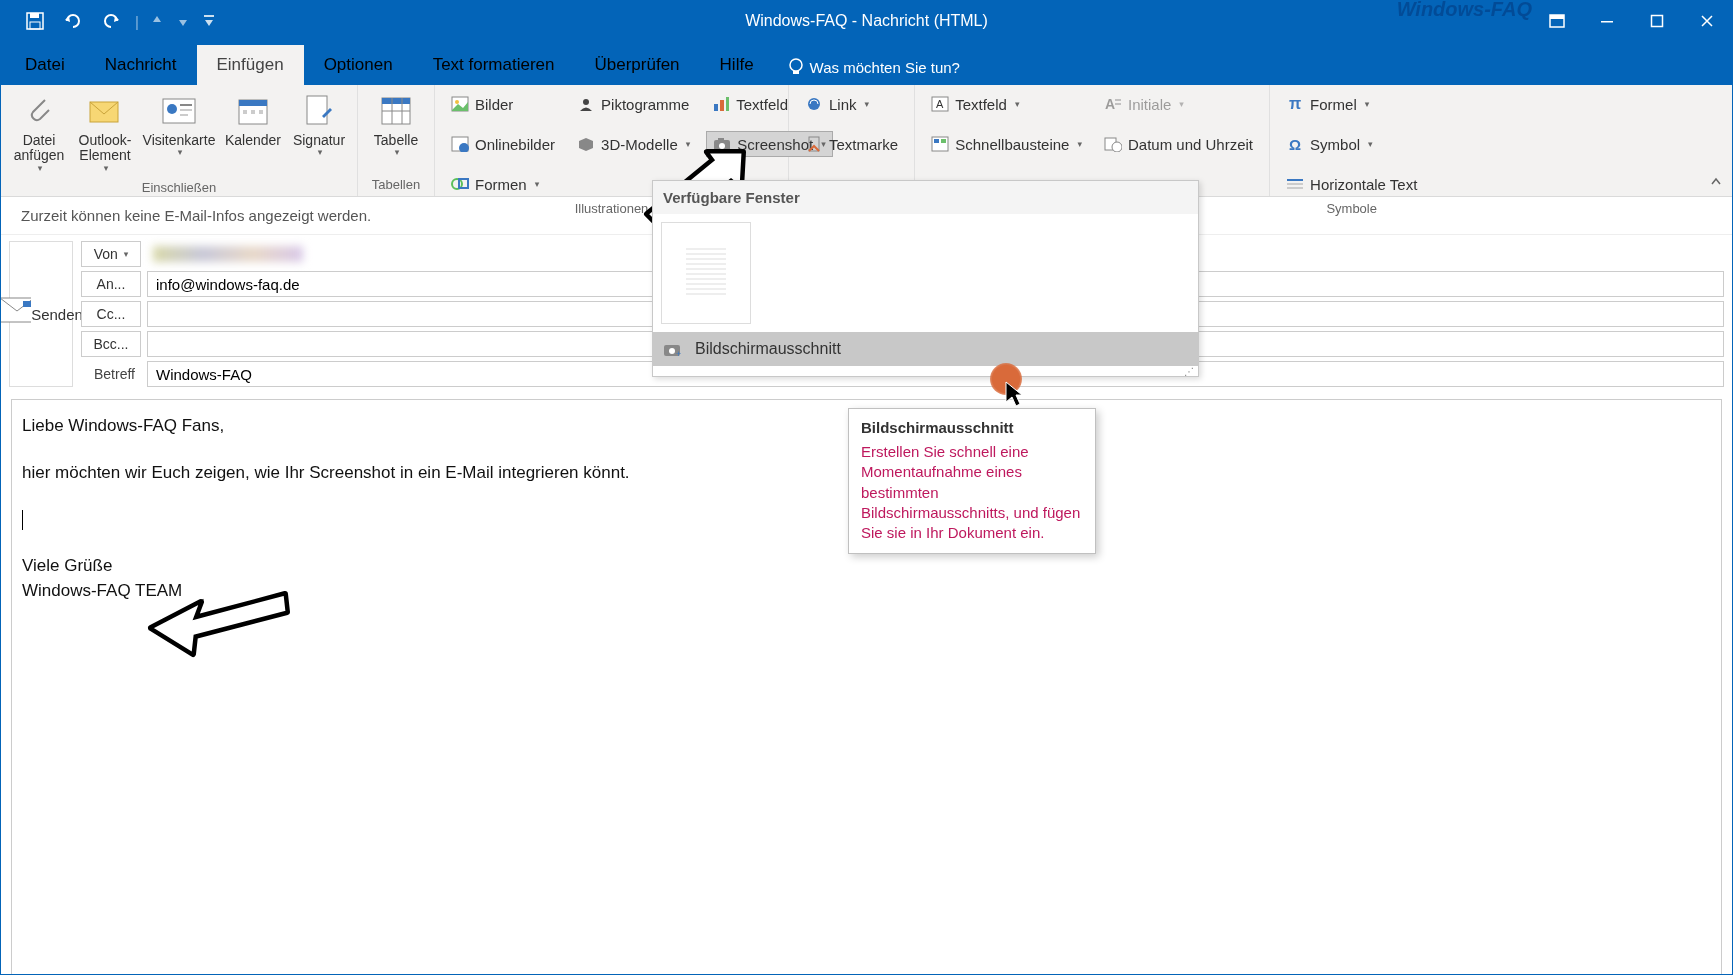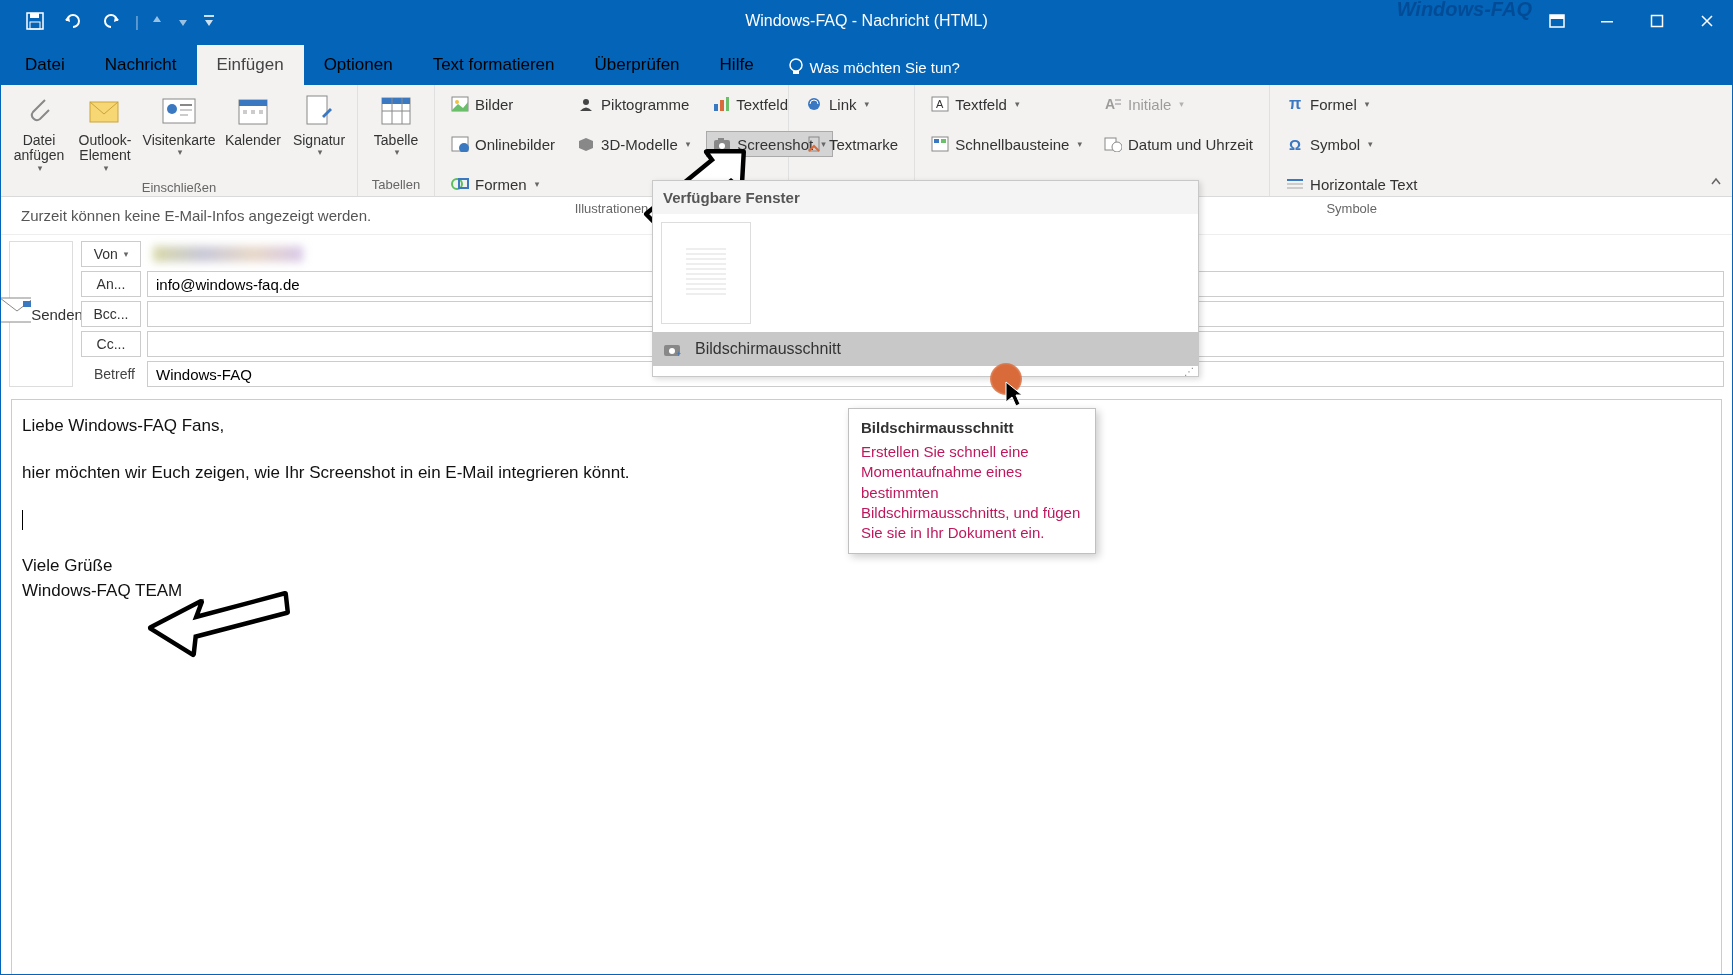--- a/index.html
+++ b/index.html
@@ -468,25 +468,25 @@
       </div>
       <div class="von-val">
           <div class="blurred"></div>
         </div>
     </div>
     <div class="field-row">
       <div class="field-label-btn">An...</div>
       <input class="field-input" value="info@windows-faq.de" style="">
     </div>
     <div class="field-row">
+      <div class="field-label-btn">Cc...</div>
+      <input class="field-input" value="" style="">
+    </div>
+    <div class="field-row">
       <div class="field-label-btn">Bcc...</div>
-      <input class="field-input" value="" style="">
-    </div>
-    <div class="field-row">
-      <div class="field-label-btn">Cc...</div>
       <input class="field-input" value="" style="">
     </div>
     <div class="field-row">
       <div class="field-label-txt">Betreff</div>
       <input class="field-input" value="Windows-FAQ" style="">
     </div>
   </div>
 </div>
 
 <div class="mail-body">

